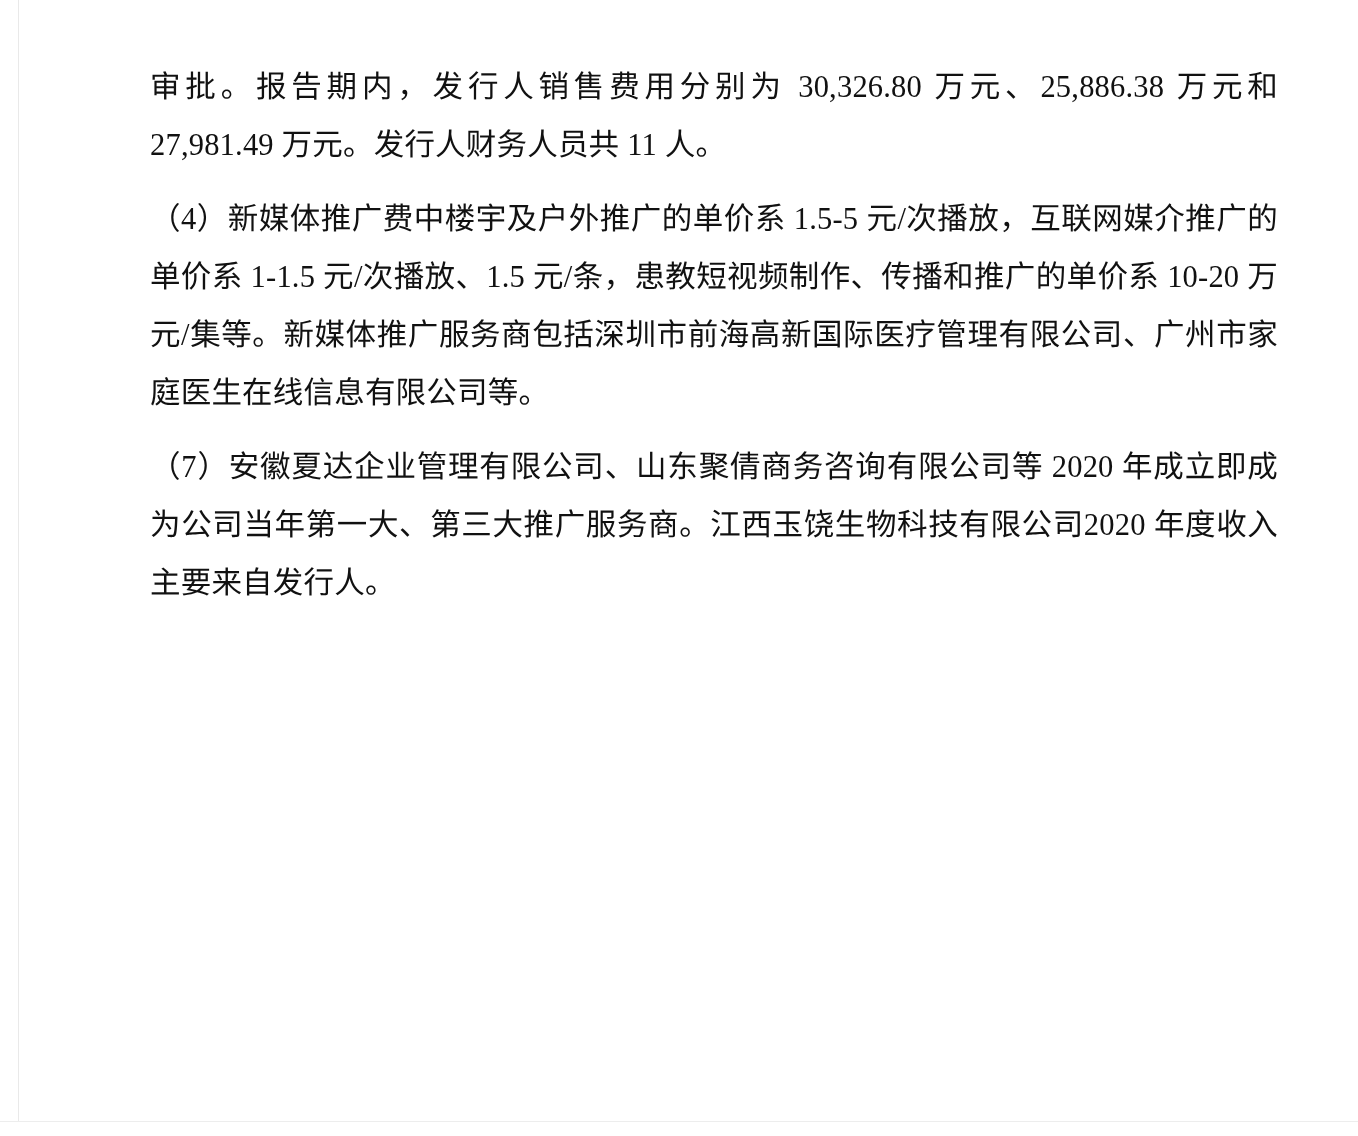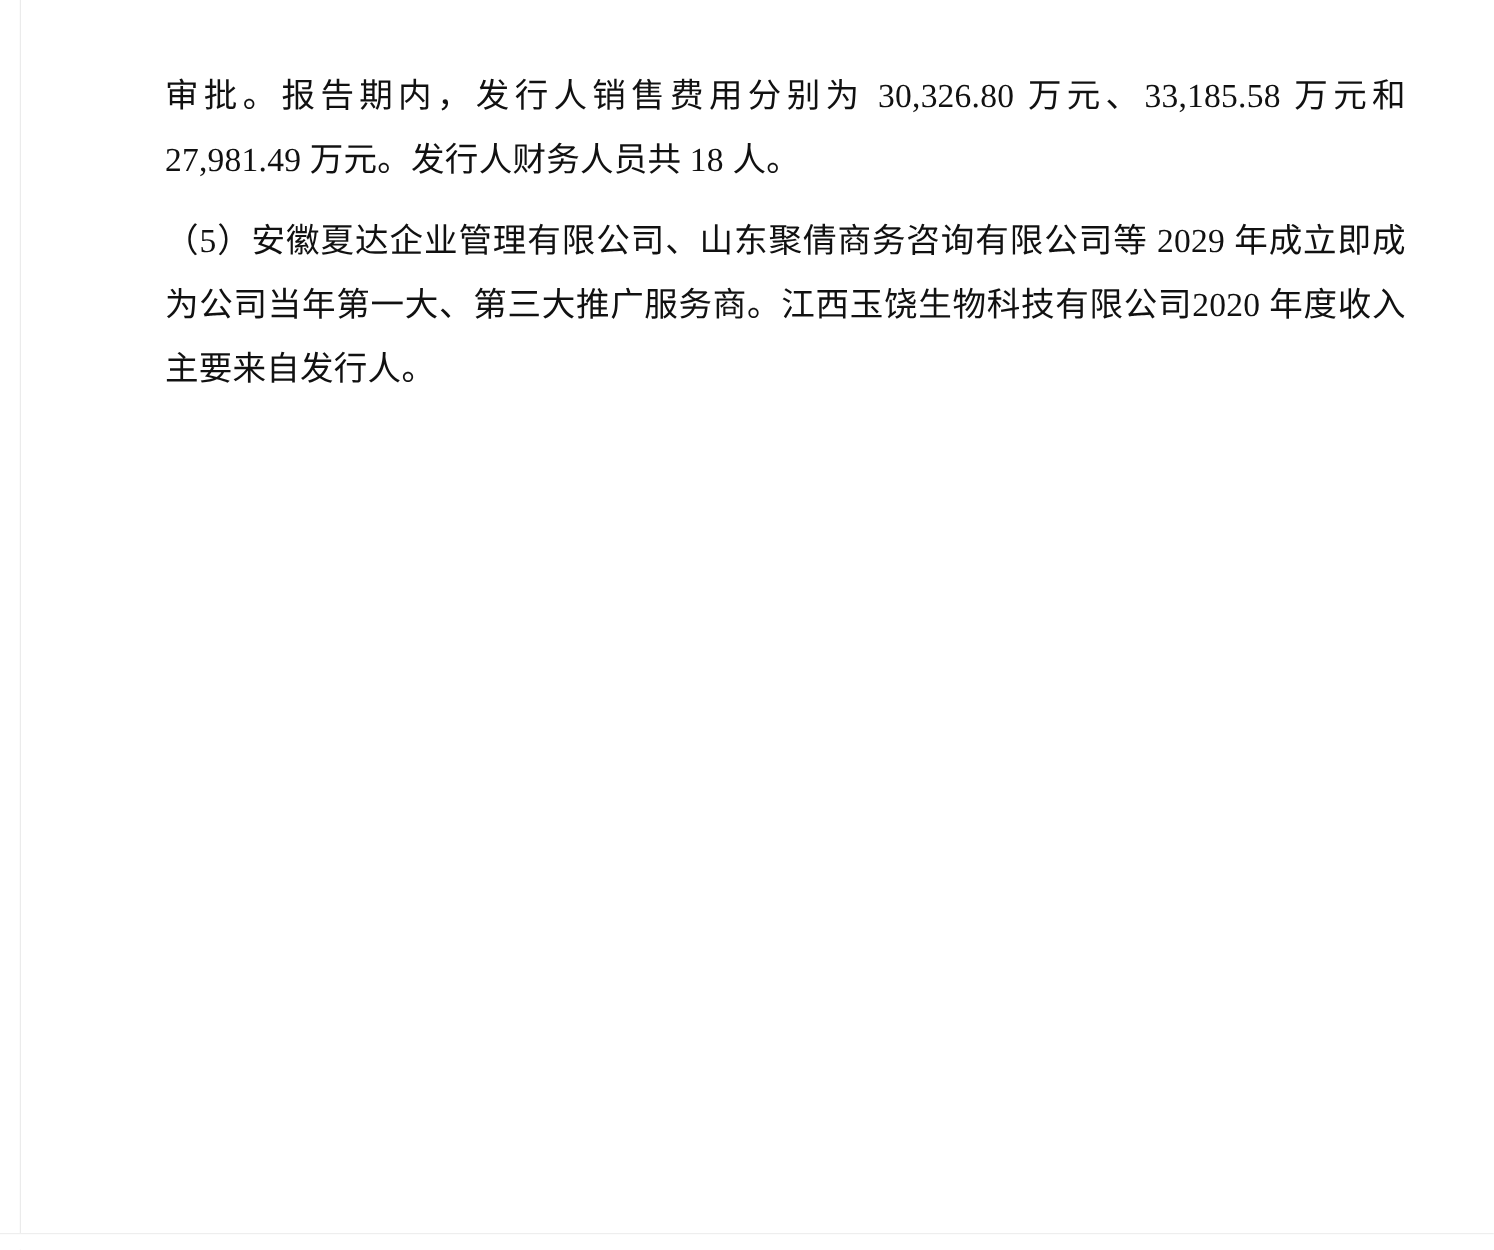--- a/index.html
+++ b/index.html
@@ -58,17 +58,18 @@
   .para:last-child {
     margin-bottom: 0;
   }
 </style>
 </head>
 <body>
 
 <div class="page-edge-left"></div>
 
 <div class="doc-body">
-  <p class="para">审批。报告期内，发行人销售费用分别为 30,326.80 万元、33,185.58 万元和27,981.49 万元。发行人财务人员共 18 人。</p>
-  <p class="para indent">（5）安徽夏达企业管理有限公司、山东聚倩商务咨询有限公司等 2029 年成立即成为公司当年第一大、第三大推广服务商。江西玉饶生物科技有限公司2020 年度收入主要来自发行人。</p>
+  <p class="para">审批。报告期内，发行人销售费用分别为 30,326.80 万元、25,886.38 万元和27,981.49 万元。发行人财务人员共 11 人。</p>
+  <p class="para indent">（4）新媒体推广费中楼宇及户外推广的单价系 1.5-5 元/次播放，互联网媒介推广的单价系 1-1.5 元/次播放、1.5 元/条，患教短视频制作、传播和推广的单价系 10-20 万元/集等。新媒体推广服务商包括深圳市前海高新国际医疗管理有限公司、广州市家庭医生在线信息有限公司等。</p>
+  <p class="para indent">（7）安徽夏达企业管理有限公司、山东聚倩商务咨询有限公司等 2020 年成立即成为公司当年第一大、第三大推广服务商。江西玉饶生物科技有限公司2020 年度收入主要来自发行人。</p>
 </div>
 
 <div class="page-edge-bottom"></div>
 
 </body></html>

